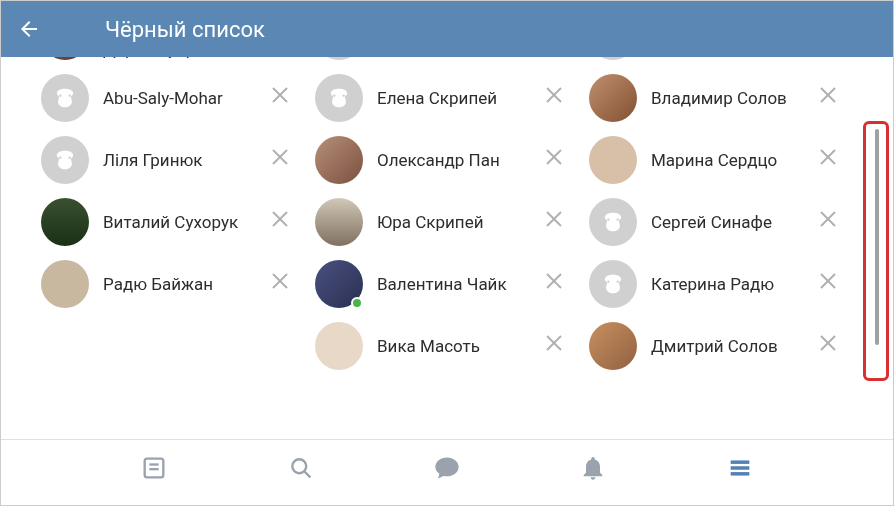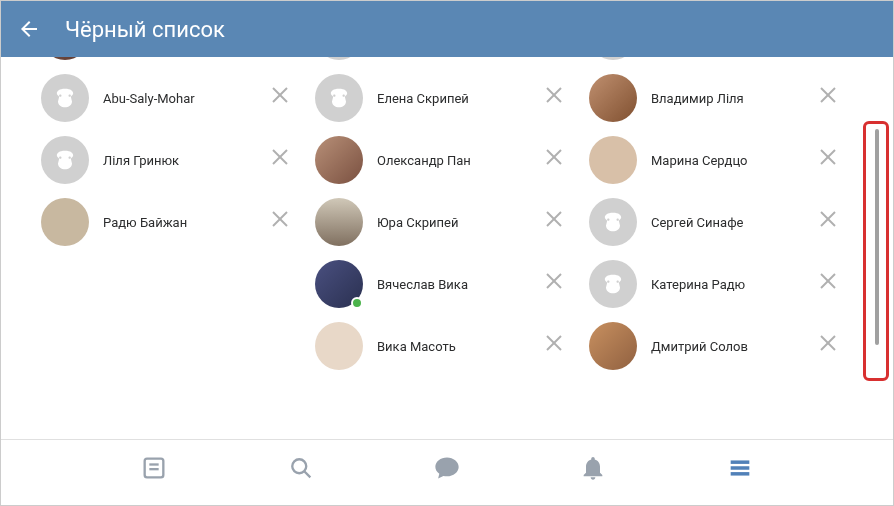--- a/index.html
+++ b/index.html
@@ -23,20 +23,21 @@
     .back-arrow {
       width: 24px;
       height: 24px;
       margin-right: 24px;
       cursor: pointer;
       fill: #fff;
     }
     .header-title {
       font-size: 22px;
       font-weight: 400;
+      margin-left: 40px;
     }
     .content {
       display: flex;
       padding: 0 30px 0 40px;
       height: 380px;
       overflow: hidden;
       position: relative;
     }
     .column {
       flex: 1;
@@ -91,21 +92,21 @@
       left: 36px;
       bottom: 6px;
       width: 12px;
       height: 12px;
       background: #4bb34b;
       border: 2px solid #fff;
       border-radius: 50%;
     }
     .user-name {
       margin-left: 14px;
-      font-size: 13px;
+      font-size: 17px;
       color: #2c2d2e;
       white-space: nowrap;
       overflow: hidden;
       flex: 1;
     }
     .remove-btn {
       width: 24px;
       height: 24px;
       cursor: pointer;
       margin-right: 20px;
@@ -204,20 +205,28 @@
             <path d="M5 8c0-2 2-4 7-4s7 2 7 4c0 1-1 2-2 3l1 4c0 3-3 5-6 5s-6-2-6-5l1-4c-1-1-2-2-2-3zm3 3c.6 0 1-.4 1-1s-.4-1-1-1-1 .4-1 1 .4 1 1 1zm8 0c.6 0 1-.4 1-1s-.4-1-1-1-1 .4-1 1 .4 1 1 1z"></path>
           </svg>
         </div>
         <div class="user-name">Ліля Гринюк</div>
         <div class="remove-btn"><svg viewBox="0 0 18 18">
             <line x1="2" y1="2" x2="16" y2="16"></line>
             <line x1="16" y1="2" x2="2" y2="16"></line>
           </svg></div>
       </div>
       <div class="user-row">
+        <div class="avatar photo2"></div>
+        <div class="user-name">Виталий Сухорук</div>
+        <div class="remove-btn"><svg viewBox="0 0 18 18">
+            <line x1="2" y1="2" x2="16" y2="16"></line>
+            <line x1="16" y1="2" x2="2" y2="16"></line>
+          </svg></div>
+      </div>
+      <div class="user-row">
         <div class="avatar photo3"></div>
         <div class="user-name">Радю Байжан</div>
         <div class="remove-btn"><svg viewBox="0 0 18 18">
             <line x1="2" y1="2" x2="16" y2="16"></line>
             <line x1="16" y1="2" x2="2" y2="16"></line>
           </svg></div>
       </div>
     </div>
   <div class="column">
       <div class="user-row partial">
@@ -249,21 +258,21 @@
         <div class="avatar photo6"></div>
         <div class="user-name">Юра Скрипей</div>
         <div class="remove-btn"><svg viewBox="0 0 18 18">
             <line x1="2" y1="2" x2="16" y2="16"></line>
             <line x1="16" y1="2" x2="2" y2="16"></line>
           </svg></div>
       </div>
       <div class="user-row">
         <div class="avatar photo8"></div>
         <div class="online-dot"></div>
-        <div class="user-name">Вячеслав Вика</div>
+        <div class="user-name">Валентина Чайк</div>
         <div class="remove-btn"><svg viewBox="0 0 18 18">
             <line x1="2" y1="2" x2="16" y2="16"></line>
             <line x1="16" y1="2" x2="2" y2="16"></line>
           </svg></div>
       </div>
       <div class="user-row">
         <div class="avatar photo9"></div>
         <div class="user-name">Вика Масоть</div>
         <div class="remove-btn"><svg viewBox="0 0 18 18">
             <line x1="2" y1="2" x2="16" y2="16"></line>
@@ -272,21 +281,21 @@
       </div>
     </div>
   <div class="column">
       <div class="user-row partial">
         <div class="avatar dog"></div>
         <div class="user-name">Тоня Меняйло</div>
         <div class="remove-btn"></div>
       </div>
       <div class="user-row">
         <div class="avatar photo7"></div>
-        <div class="user-name">Владимир Ліля</div>
+        <div class="user-name">Владимир Солов</div>
         <div class="remove-btn"><svg viewBox="0 0 18 18">
             <line x1="2" y1="2" x2="16" y2="16"></line>
             <line x1="16" y1="2" x2="2" y2="16"></line>
           </svg></div>
       </div>
       <div class="user-row">
         <div class="avatar photo5"></div>
         <div class="user-name">Марина Сердцо</div>
         <div class="remove-btn"><svg viewBox="0 0 18 18">
             <line x1="2" y1="2" x2="16" y2="16"></line>

